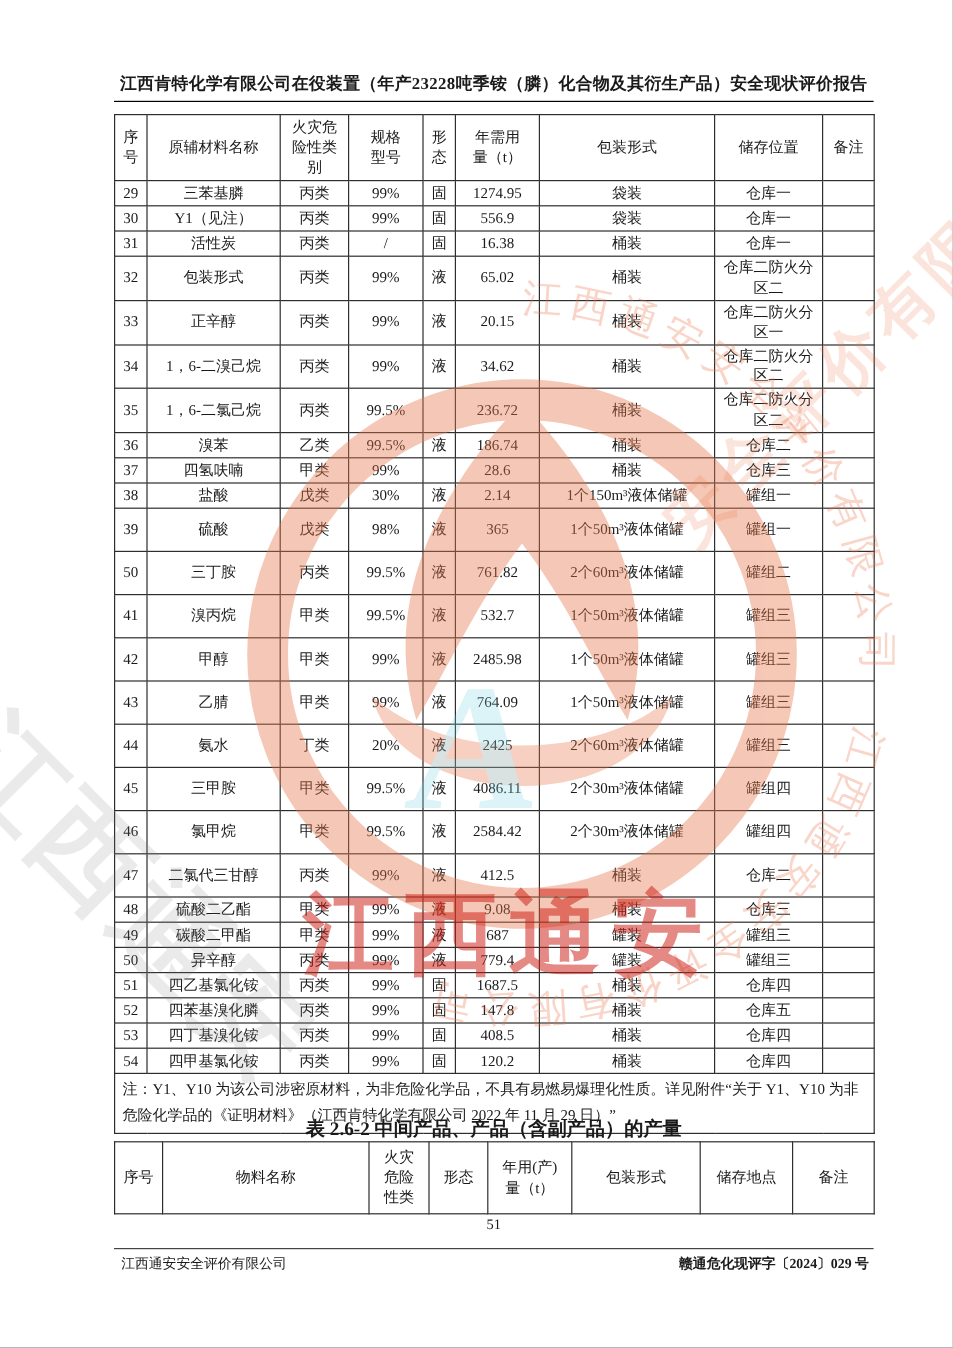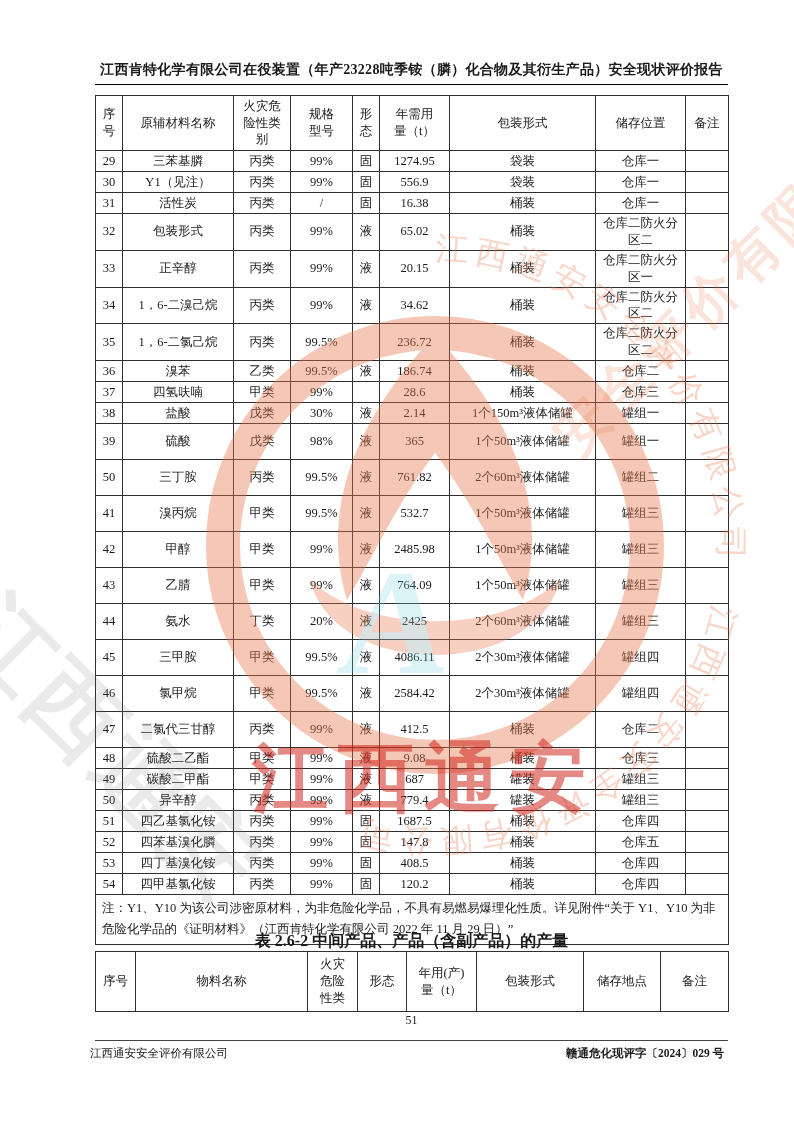--- a/index.html
+++ b/index.html
@@ -38,21 +38,21 @@
   }
   .second-table{position:absolute;top:951px;left:95px;width:633px;font-size:12.5px;}
   .second-table th{
     border:1px solid #2e2e2e;text-align:center;vertical-align:middle;
     padding:1px 2px;line-height:1.35;white-space:pre-line;font-weight:normal;
   }
   .second-table thead tr{height:60px;}
   
   .page-number{position:absolute;top:1013px;left:95px;width:633px;text-align:center;font-size:12px;}
   .footer-rule{position:absolute;top:1040px;left:95px;width:633px;border-top:1.2px solid #444;}
-  .footer-left{position:absolute;top:1046px;left:90px;font-size:11.5px;text-align:right;}
+  .footer-left{position:absolute;top:1046px;left:101px;font-size:11.5px;text-align:right;}
   .footer-right{position:absolute;top:1046px;right:70px;font-size:11.5px;font-weight:bold;}
   
   .wm{position:absolute;pointer-events:none;z-index:6;}
   .stamp-svg{left:115px;top:225px;width:640px;height:640px;opacity:.40;}
   .big-red-text{
     left:252px;top:728px;font-size:76px;font-weight:bold;
     color:rgba(206,29,20,0.52);letter-spacing:10px;white-space:nowrap;
   }
   .gray-diag-text{
     left:18px;top:568px;font-size:92px;font-weight:bold;

